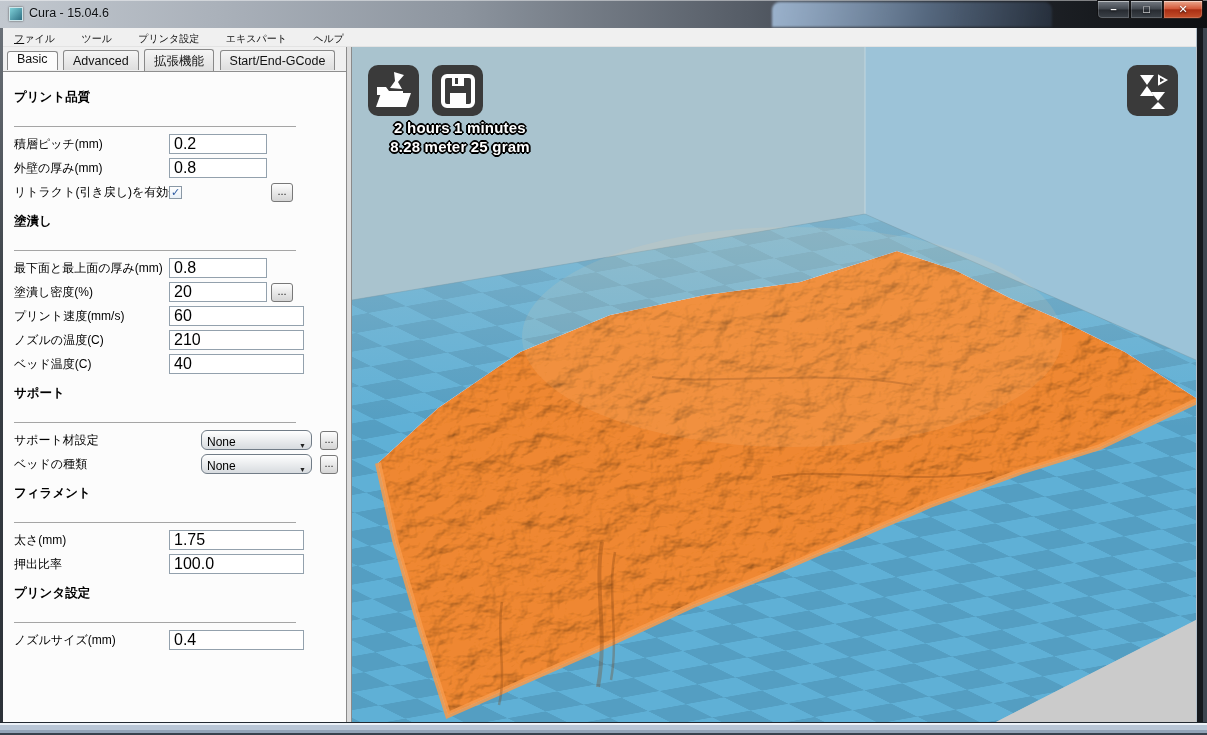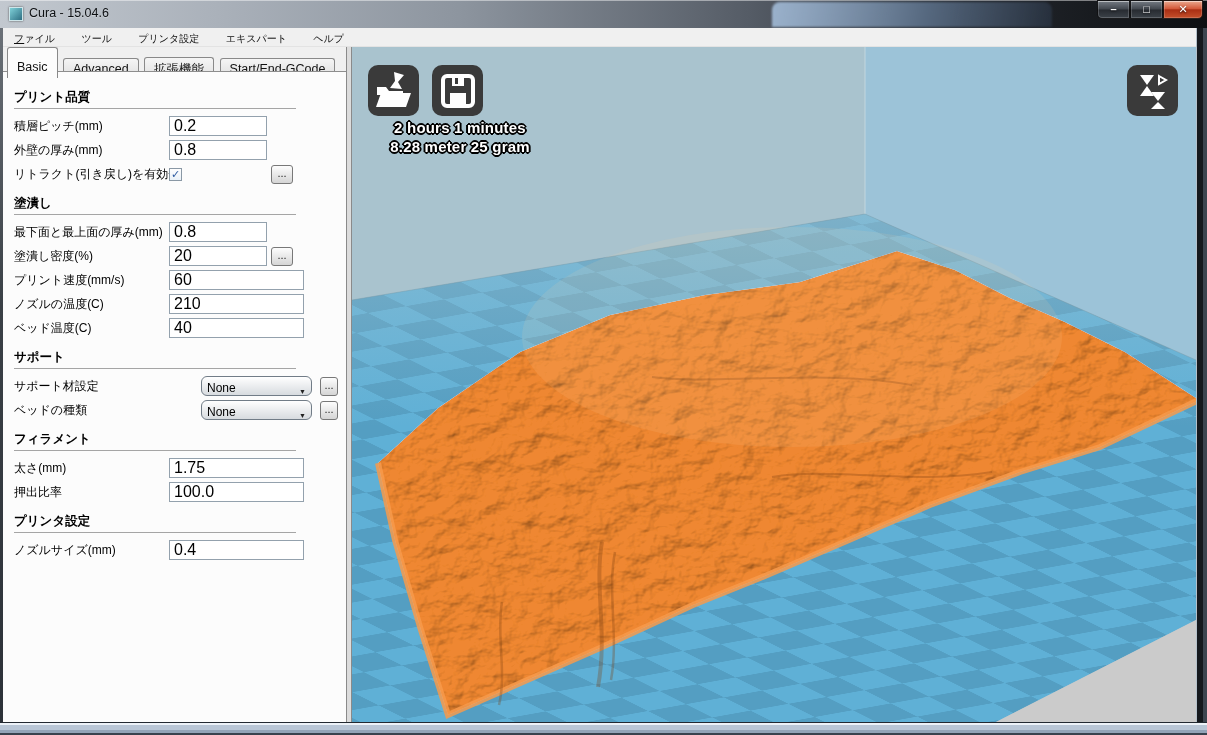--- a/index.html
+++ b/index.html
@@ -44,25 +44,25 @@
     background:linear-gradient(180deg,#232931 0 1px,#edf2f8 1px 3px,#b9c6d6 3px 8px,#93a4b8 8px 11px,#39424e 11px 13px); }
 
   
   .sidebar { position:absolute; left:3px; top:47px; width:344px; height:675px;
     background:#F0F0F0; border-right:1px solid #8A8A8A; }
   .tabs { position:relative; height:24px; padding-left:4px; }
   .tab { position:relative; top:2px; display:inline-block; margin-right:1px;
     padding:3px 9px 2px 9px; font-size:12.5px; color:#111;
     border:1px solid #898989; border-bottom:none; border-radius:3px 3px 0 0;
     background:linear-gradient(#F5F5F5,#DEDEDE); z-index:1; }
-  .tab.active { top:0; padding-top:12px; padding-bottom:4px; background:#FCFCFC; z-index:3; }
+  .tab.active { top:0; padding-top:0; padding-bottom:4px; background:#FCFCFC; z-index:3; }
   .tabpage { position:absolute; left:0; right:0; top:24px; bottom:0;
     background:#FCFCFC; border-top:1px solid #8E8E8E; padding:8px 8px 0 11px; z-index:2; }
 
-  .sec-h { margin:9px 42px 5px 0; padding-bottom:2px; border-bottom:1px solid #A5A5A5;
+  .sec-h { margin:9px 42px 5px 0; padding-bottom:20px; border-bottom:1px solid #A5A5A5;
     font-size:12.5px; font-weight:bold; color:#000; }
   .row { display:flex; align-items:center; height:24px; font-size:12px; color:#000; }
   .lbl { width:155px; flex:none; white-space:nowrap; overflow:hidden; }
   .ctl98 { width:98px; flex:none; display:flex; align-items:center; }
   .txt { height:20px; border:1px solid #93A1AD; background:#fff; padding:0 4px;
     font-size:16px; font-family:inherit; color:#000; }
   .w98 { width:98px; } .w135 { width:135px; }
   .chk { width:13px; height:13px; border:1px solid #8A98A5;
     background:linear-gradient(#fefefe,#e9f1f8); display:flex; align-items:center;
     justify-content:center; font-size:11px; font-weight:bold; color:#2C5AA0; }

